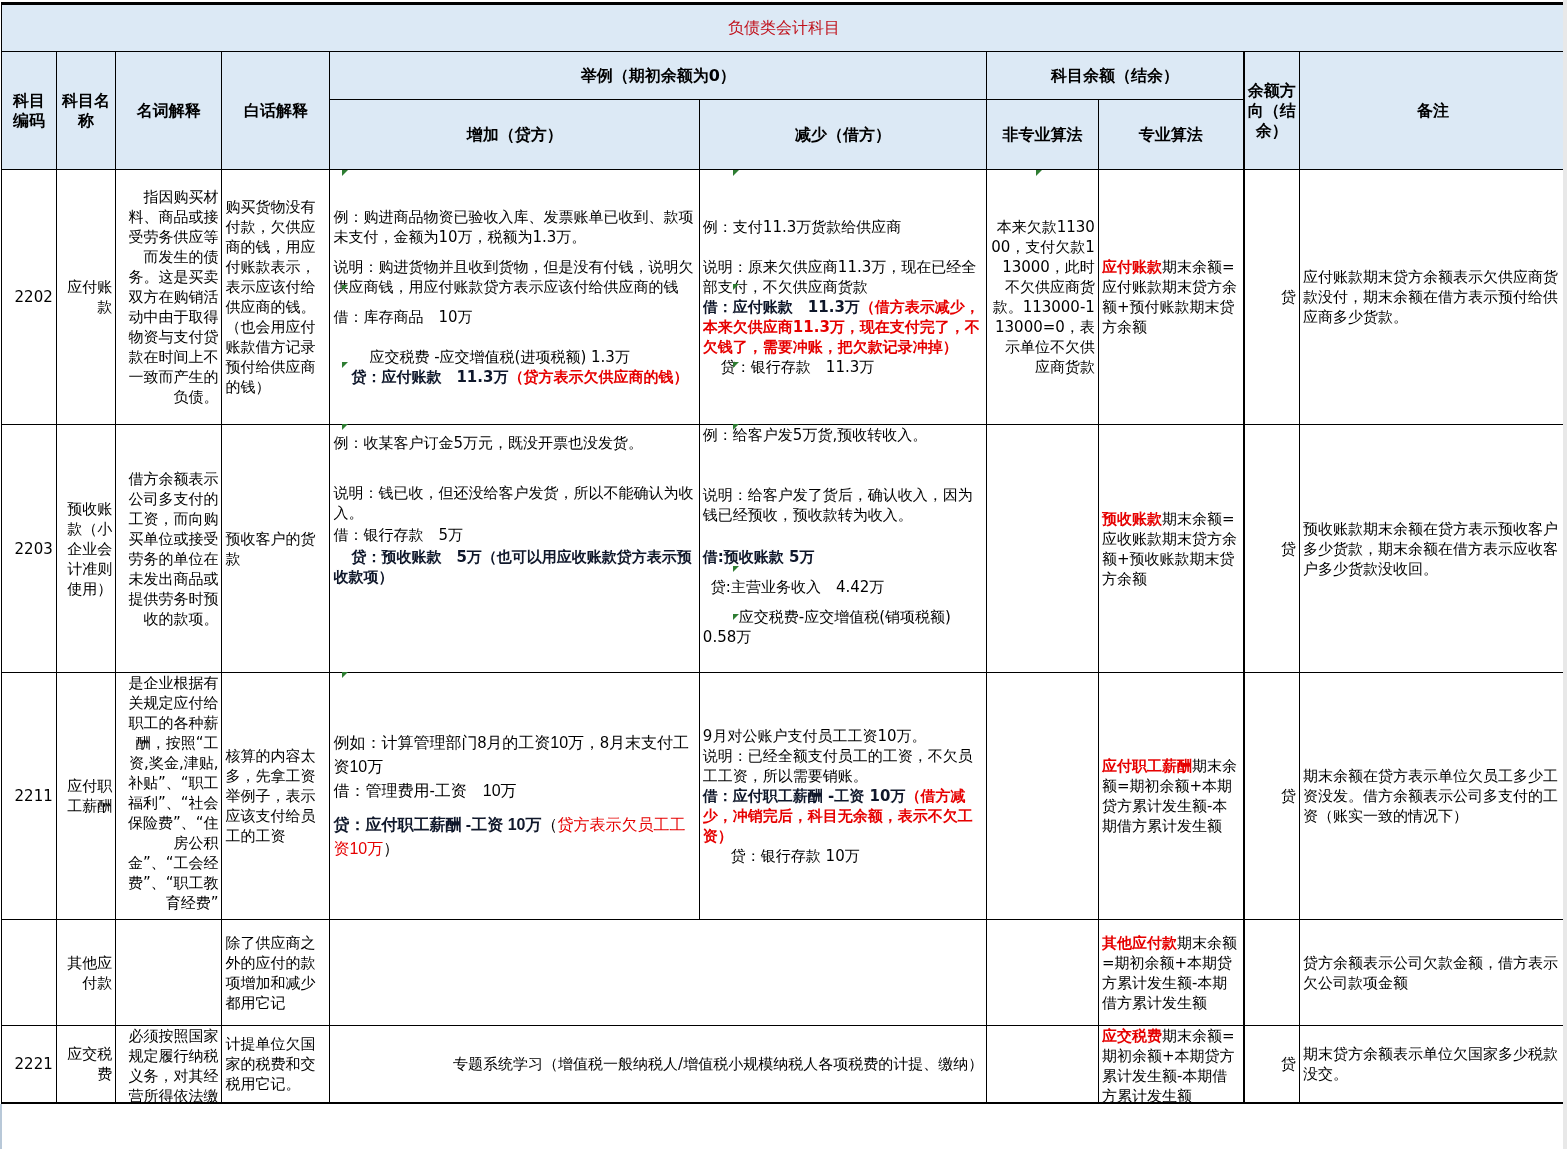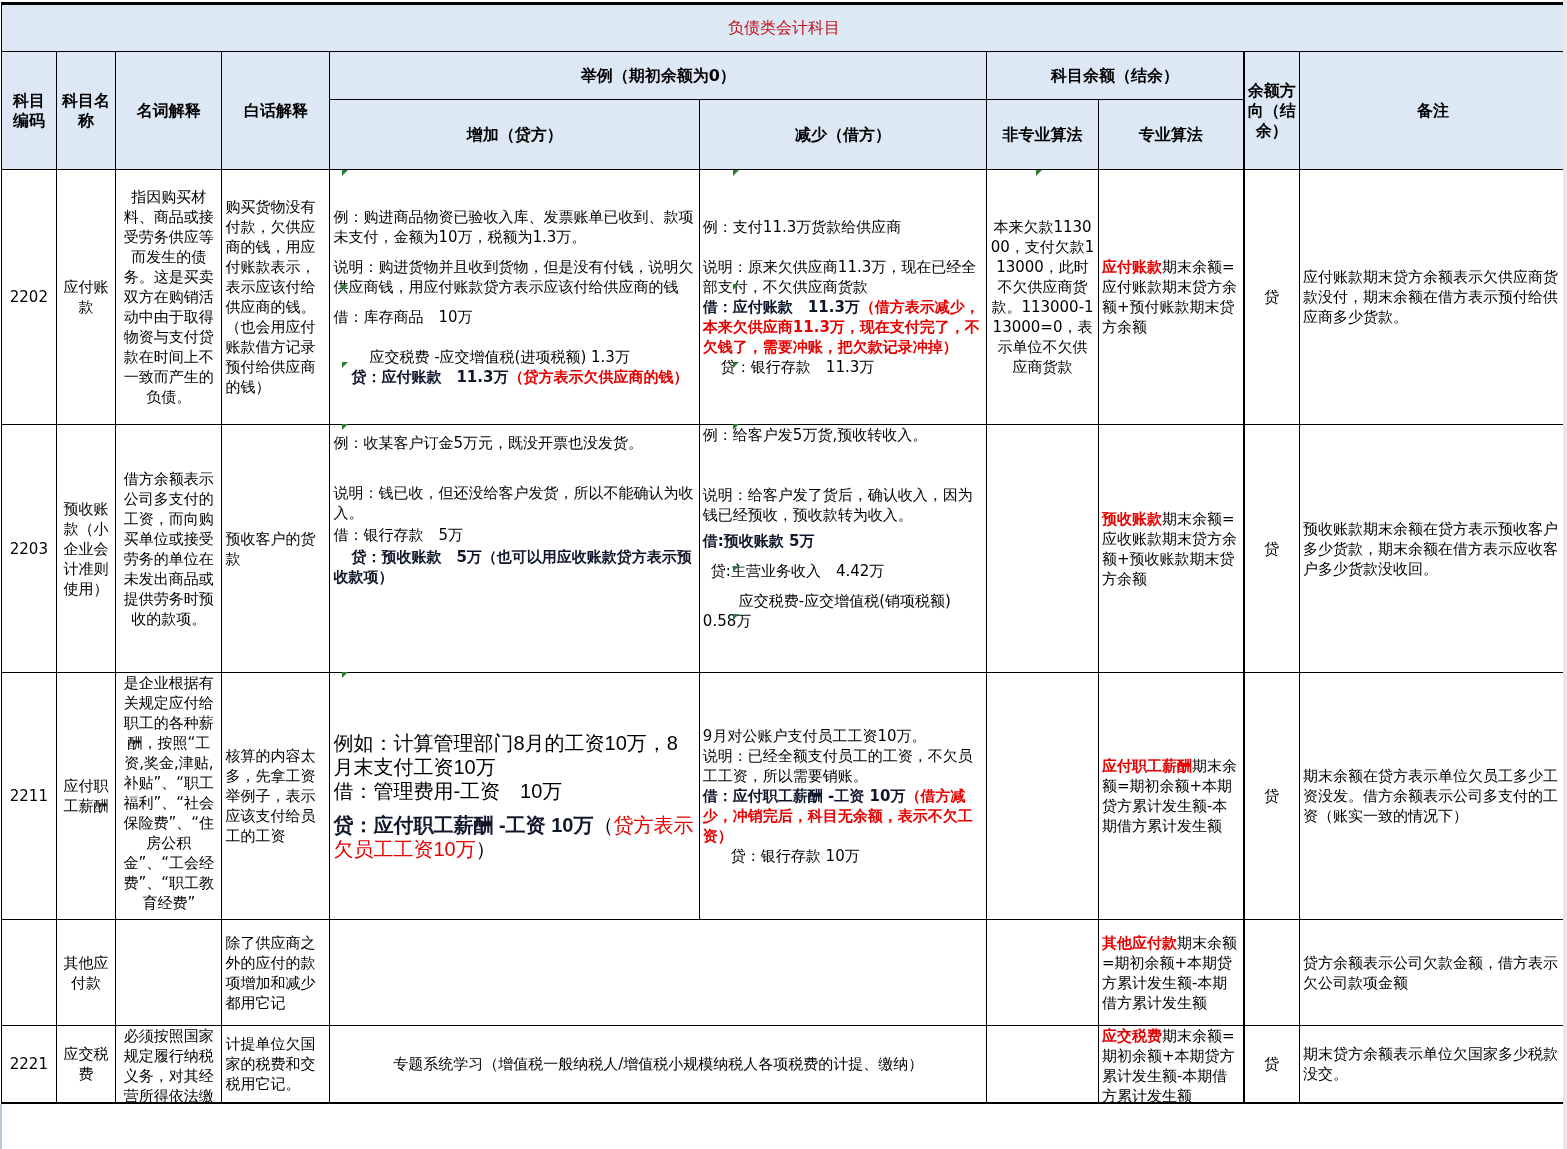--- a/index.html
+++ b/index.html
@@ -3,21 +3,21 @@
 <meta charset="utf-8">
 <style>
   html, body { margin: 0; padding: 0; background: #ffffff; }
   body { width: 1567px; height: 1149px; position: relative; overflow: hidden;
          font-family: "DejaVu Sans", "Liberation Sans", sans-serif; color: #000; }
   .sheet { position: absolute; left: 0; top: 0; width: 1567px; height: 1149px; }
   .grid { position: absolute; left: 1px; top: 2px; border-collapse: collapse; table-layout: fixed; }
   .grid td { border: 1px solid #000; padding: 0 3px; vertical-align: middle; overflow: hidden; font-size: 15px; line-height: 20px; word-break: break-all; }
   .hdr td { background: #dce9f5; font-weight: bold; text-align: center; font-size: 16px; }
   .title-cell { background: #dce9f5; text-align: center; color: #c0101a; font-size: 24px; font-weight: normal !important; height: 46px; border-top: 3px solid #000 !important; }
-  .c { text-align: center; }
+  .c { text-align: right; }
   .l { text-align: left; }
   .blk { display: block; }
   .red { color: #e60000; font-weight: bold; }
   .redn { color: #e60000; }
   .blue { color: #0f172a; font-weight: bold; }
   .gap { height: 10px; display: block; }
   .indent { padding-left: 36px; }
   .indent2 { padding-left: 18px; }
   .tall-clip { max-height: 245px; overflow: hidden; }
   .thick-left { border-left: 2px solid #000 !important; margin-left: 13px; }
@@ -115,21 +115,21 @@
       <span class="blk" style="margin-top:2px">借：银行存款　5万</span>
       <span class="blk blue" style="margin-top:2px;text-indent:18px">贷：预收账款　5万（也可以用应收账款贷方表示预收款项）</span>
     </td>
     <td class="l" style="vertical-align:top;padding-top:0">
       <span class="blk">例：给客户发5万货,预收转收入。</span>
       <span class="gap"></span>
             <span class="gap"></span>
             <span class="gap"></span>
             <span class="gap"></span>
       <span class="blk">说明：给客户发了货后，确认收入，因为钱已经预收，预收款转为收入。</span>
-      <span class="blk blue" style="margin-top:6px">借:预收账款 5万</span>
+      <span class="blk blue" style="margin-top:22px">借:预收账款 5万</span>
       <span class="gap"></span>
       <span class="blk" style="padding-left:8px">贷:主营业务收入　4.42万</span>
       <span class="gap"></span>
       <span class="blk indent">应交税费-应交增值税(销项税额)</span>
       <span class="blk">0.58万</span>
     </td>
     <td class="c"></td>
     <td class="l"><span class="red">预收账款</span><span>期末余额=应收账款期末贷方余额+预收账款期末贷方余额</span></td>
     <td class="c thick-left">贷</td>
     <td class="l" style="white-space:nowrap">
@@ -137,21 +137,21 @@
           </td>
   </tr>
 
   <tr style="height:247px">
     <td class="c">2211</td>
     <td class="c">应付职工薪酬</td>
     <td class="c" style="vertical-align:top">
             <div style="max-height:245px;overflow:hidden">是企业根据有关规定应付给职工的各种薪酬，按照“工资,奖金,津贴,补贴”、“职工福利”、“社会保险费”、“住房公积金”、“工会经费”、“职工教育经费”</div>
           </td>
     <td class="l">核算的内容太多，先拿工资举例子，表示应该支付给员工的工资</td>
-    <td class="l" style="font-family:'Liberation Sans',sans-serif;font-size:20px;line-height:24px">
+    <td class="l" style="font-family:'Liberation Sans',sans-serif;font-size:16px;line-height:24px">
       <span class="blk">例如：计算管理部门8月的工资10万，8月末支付工资10万</span>
       <span class="blk">借：管理费用-工资　10万</span>
       <span class="gap"></span>
       <span class="blk"><span class="blue">贷：应付职工薪酬 -工资 10万</span><span>（</span><span class="redn">贷方表示欠员工工资10万</span><span>）</span></span>
     </td>
     <td class="l">
       <span class="blk">9月对公账户支付员工工资10万。</span>
       <span class="blk">说明：已经全额支付员工的工资，不欠员工工资，所以需要销账。</span>
       <span class="blk"><span class="blue">借：应付职工薪酬 -工资 10万</span><span class="red">（借方减少，冲销完后，科目无余额，表示不欠工资）</span></span>
       <span class="blk" style="padding-left:28px">贷：银行存款 10万</span>

